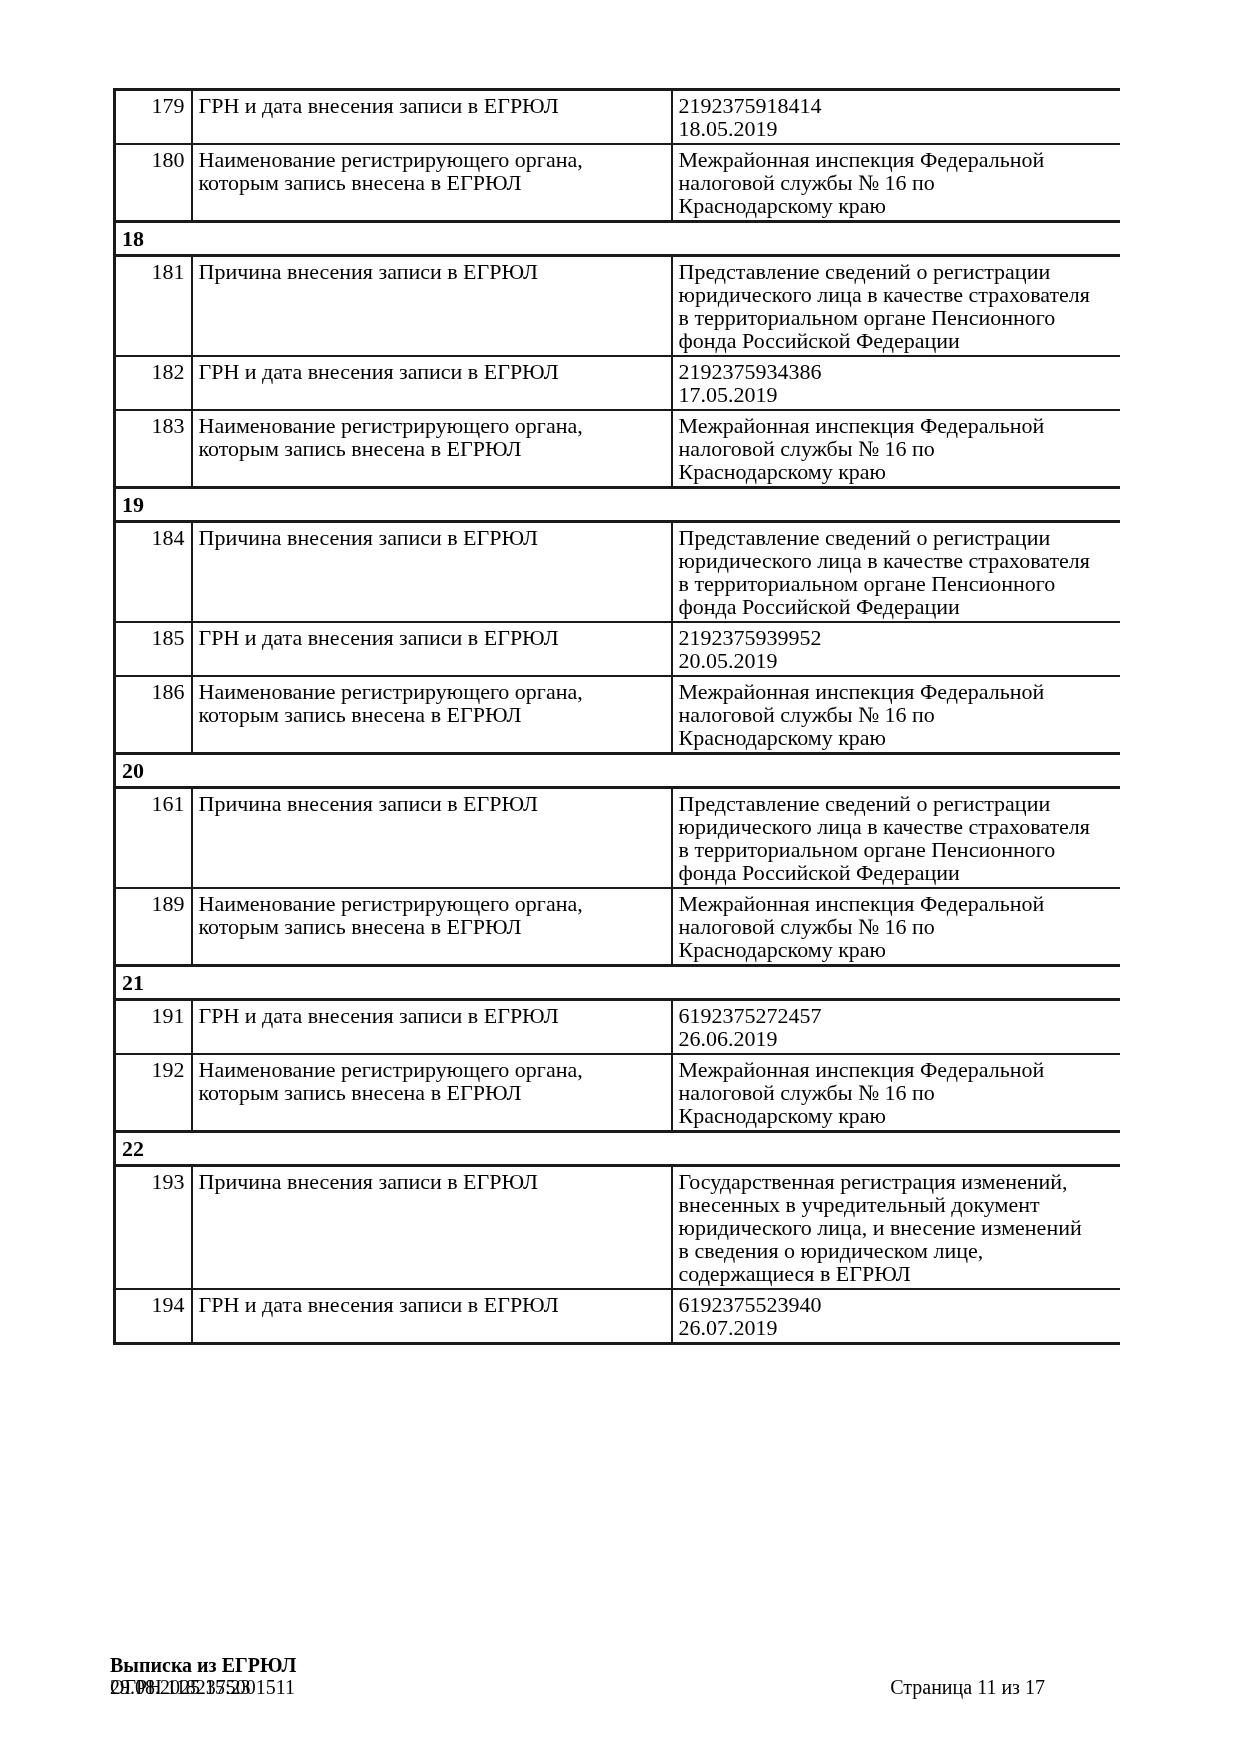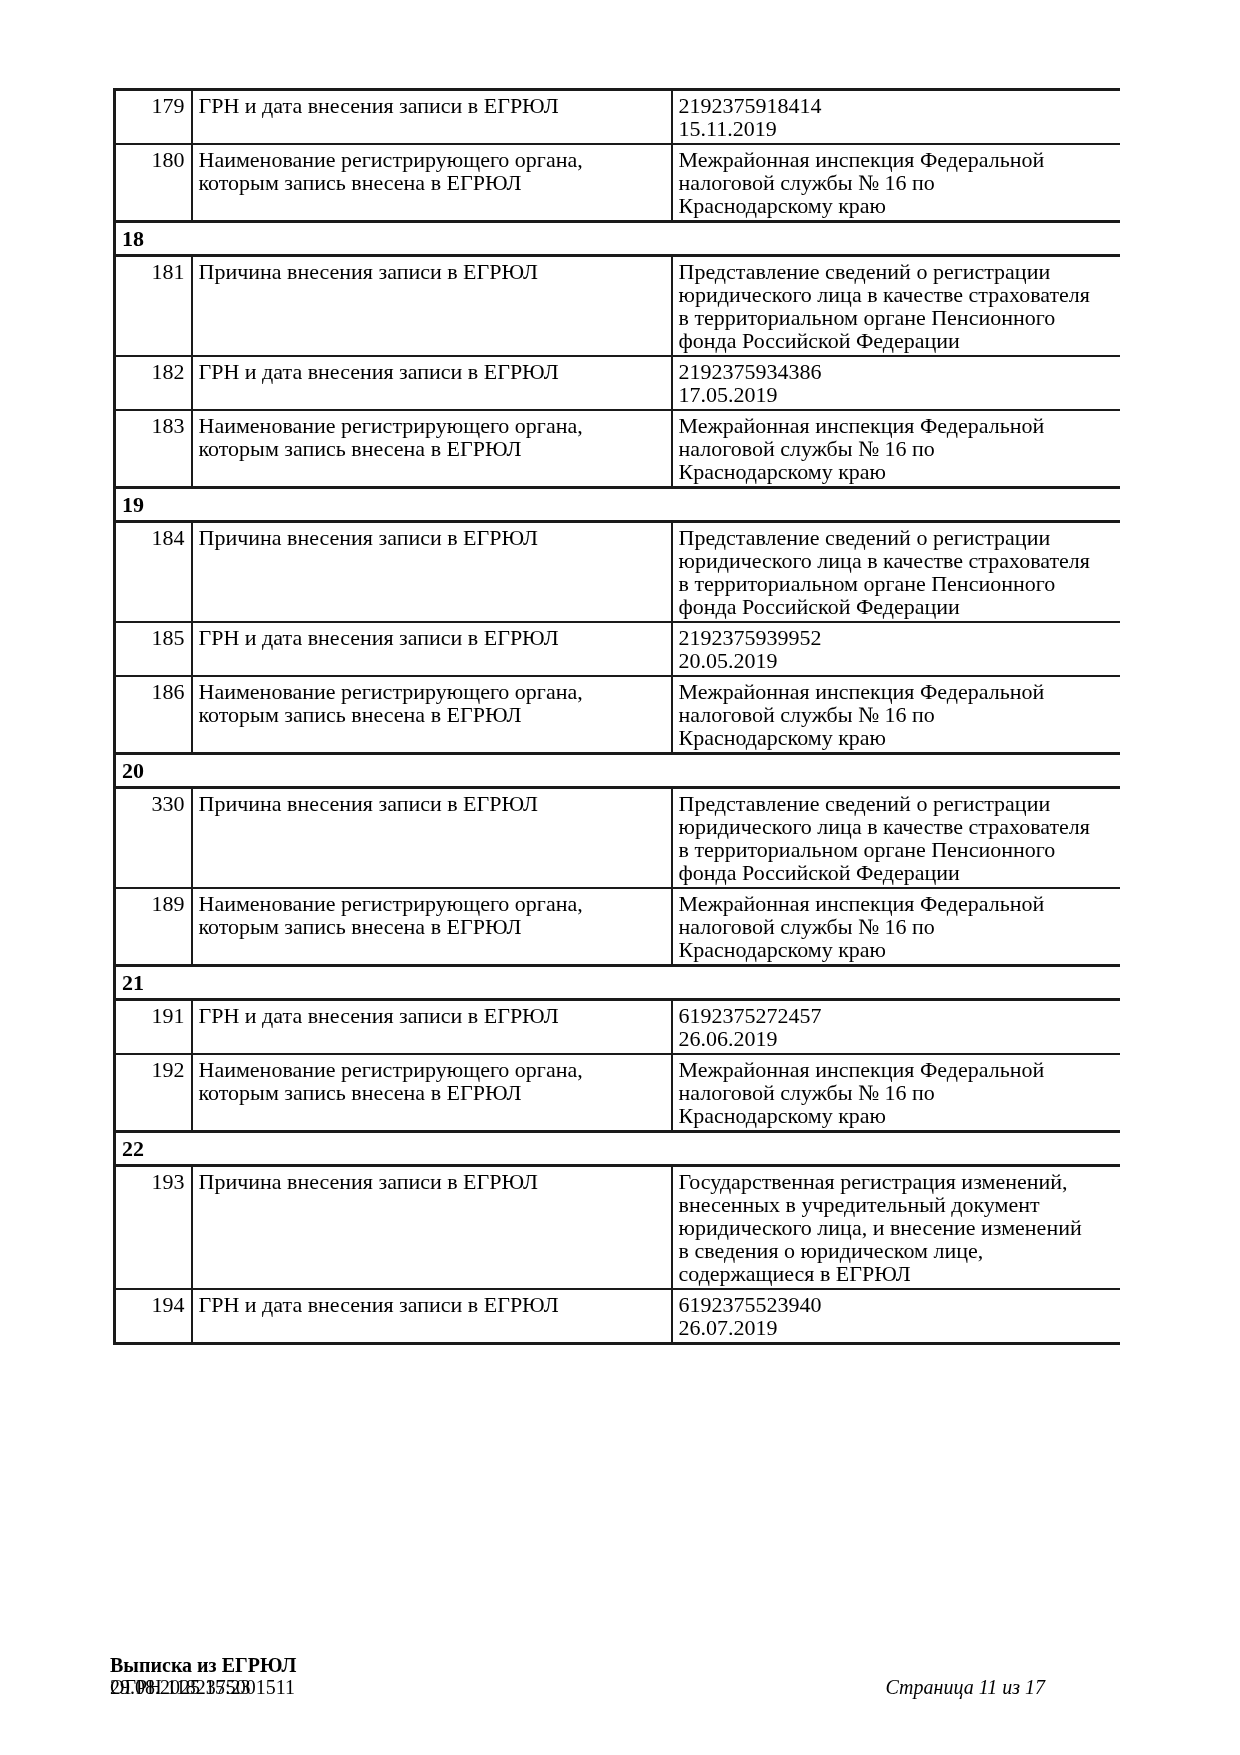--- a/index.html
+++ b/index.html
@@ -72,40 +72,39 @@
     left: 0;
     right: 0;
     top: 0;
     text-align: left;
   }
   .footer-page {
     position: absolute;
     right: 0;
     top: 0;
     text-align: right;
-    font-style: italic;
   }
 </style>
 </head>
 <body>
 
 <div class="page">
 
   <table class="egrul">
     <colgroup>
       <col style="width:77px">
       <col style="width:480px">
       <col style="width:483px">
     </colgroup>
     <tbody id="table-body">
     <tr class="data-row">
       <td class="num-cell">179</td>
       <td class="label-cell">ГРН и дата внесения записи в ЕГРЮЛ</td>
       <td class="value-cell">2192375918414
-15.11.2019</td>
+18.05.2019</td>
     </tr>
 
     <tr class="data-row">
       <td class="num-cell">180</td>
       <td class="label-cell">Наименование регистрирующего органа,
 которым запись внесена в ЕГРЮЛ</td>
       <td class="value-cell">Межрайонная инспекция Федеральной
 налоговой службы № 16 по
 Краснодарскому краю</td>
     </tr>
@@ -166,21 +165,21 @@
       <td class="value-cell">Межрайонная инспекция Федеральной
 налоговой службы № 16 по
 Краснодарскому краю</td>
     </tr>
 
     <tr class="section-row">
       <td colspan="3" class="section-cell">20</td>
     </tr>
 
     <tr class="data-row">
-      <td class="num-cell">330</td>
+      <td class="num-cell">161</td>
       <td class="label-cell">Причина внесения записи в ЕГРЮЛ</td>
       <td class="value-cell">Представление сведений о регистрации
 юридического лица в качестве страхователя
 в территориальном органе Пенсионного
 фонда Российской Федерации</td>
     </tr>
 
 
     <tr class="data-row">
       <td class="num-cell">189</td>

